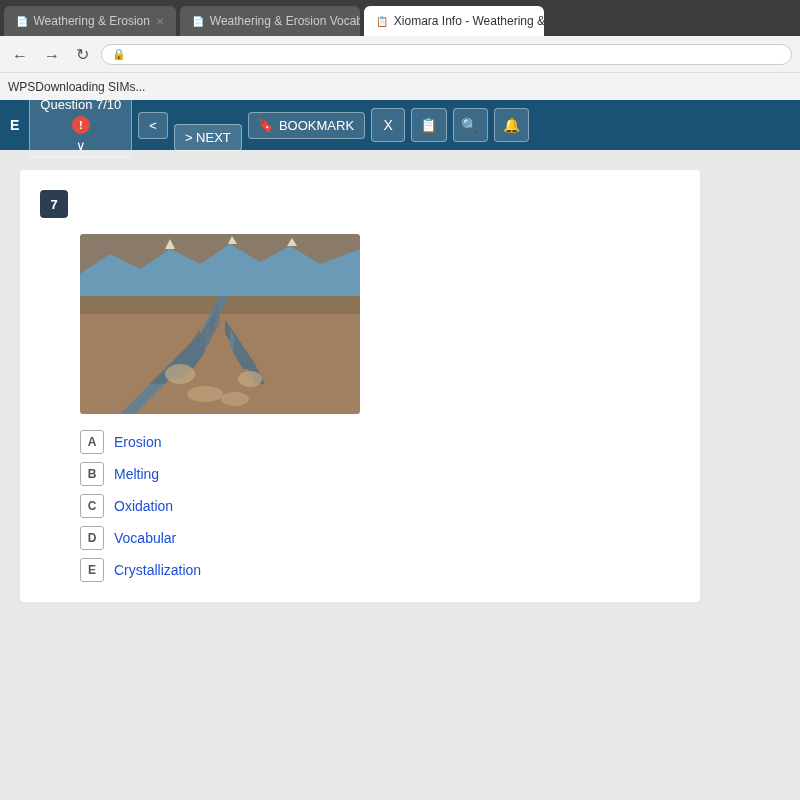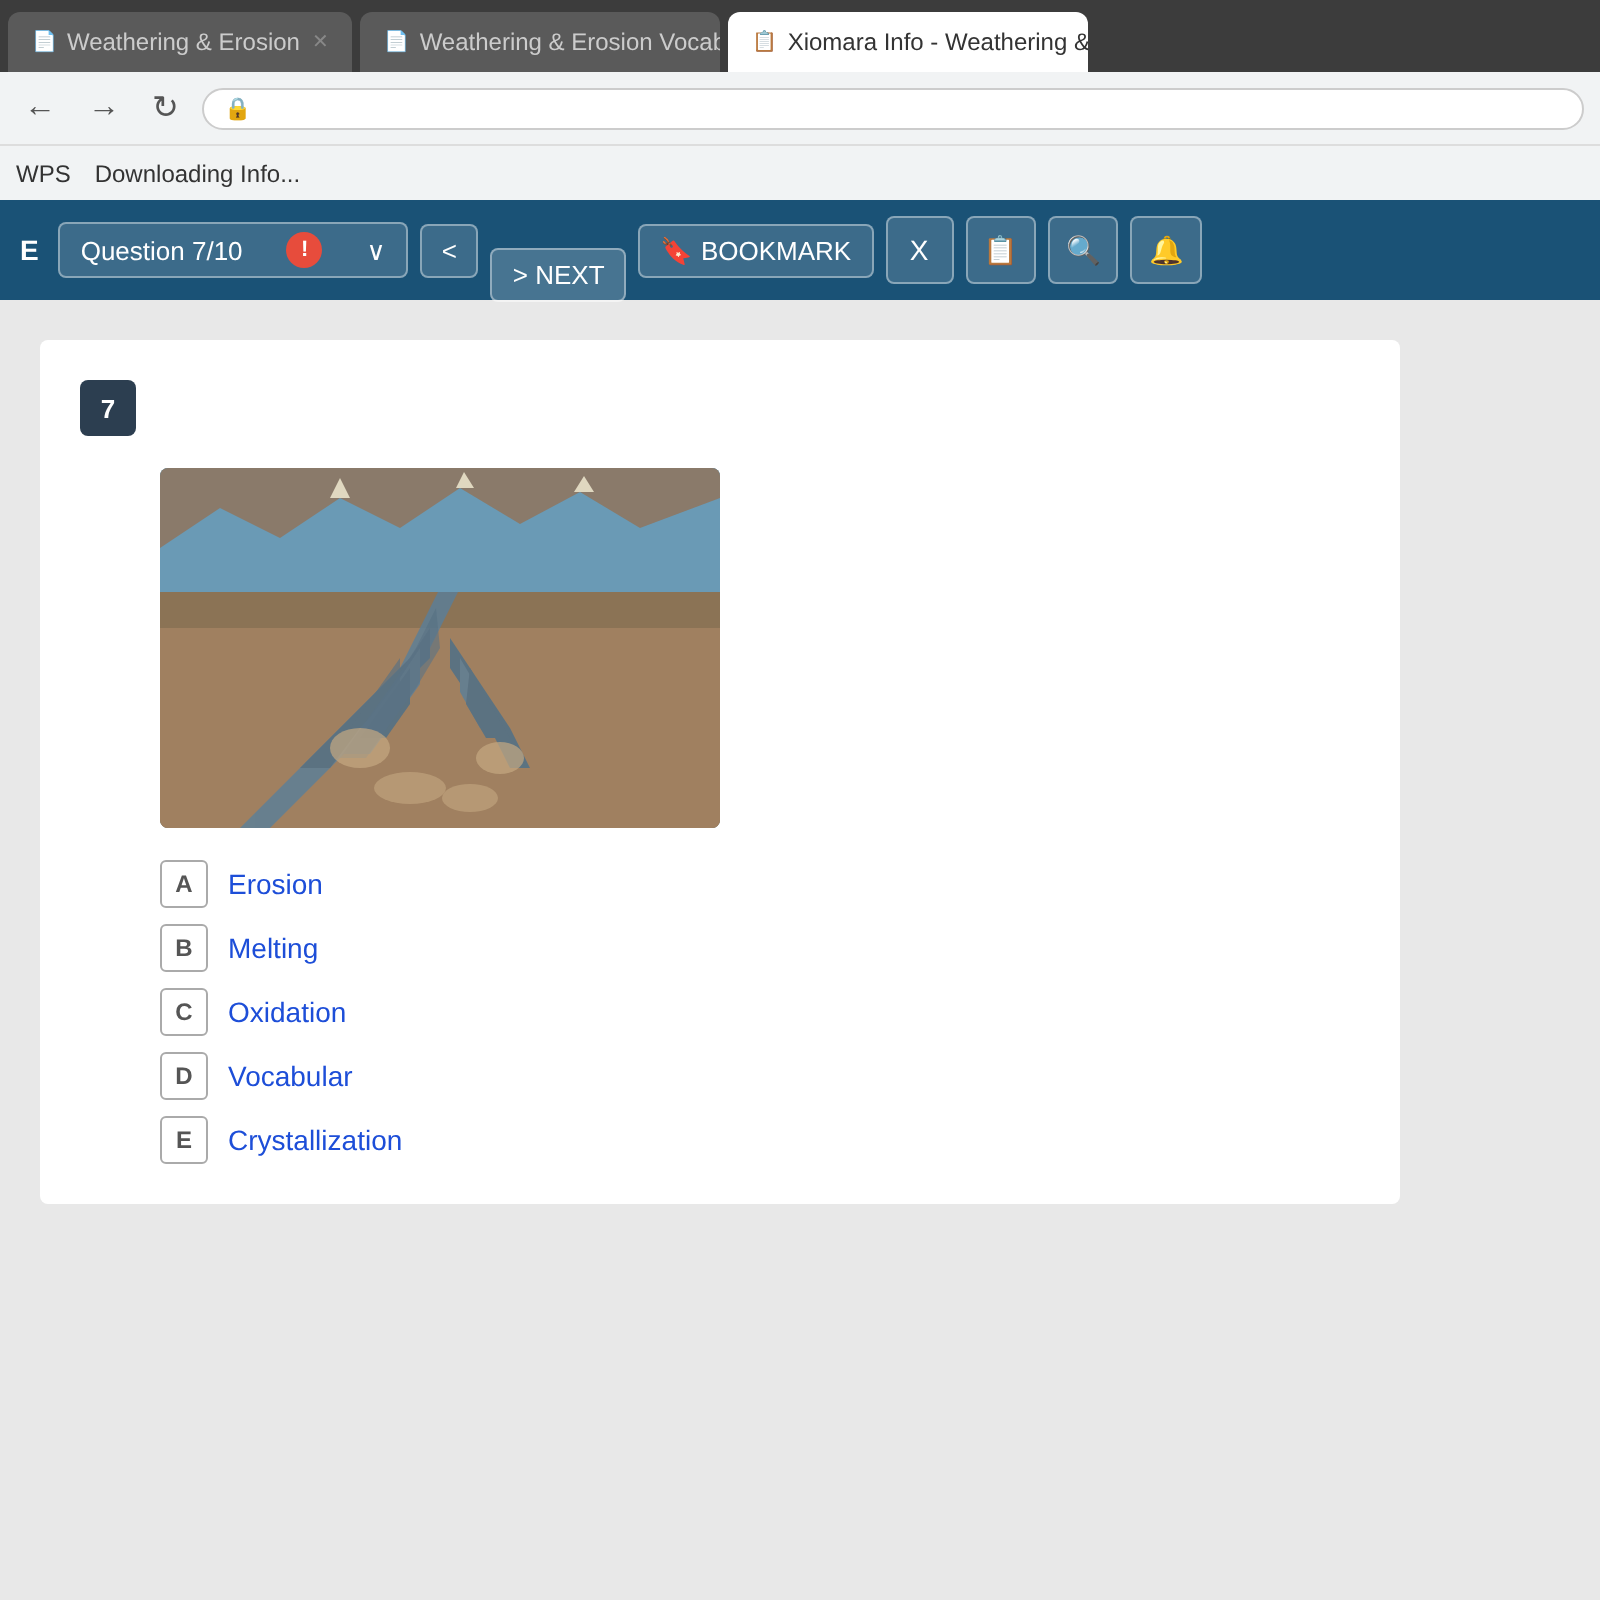--- a/index.html
+++ b/index.html
@@ -92,21 +92,20 @@
       color: #555;
     }
 
     .bookmarks-bar {
       display: flex;
       align-items: center;
       background: #f1f3f4;
       padding: 2px 8px;
       height: 28px;
       border-top: 1px solid #ddd;
-      gap: 12px;
       font-size: 12px;
       color: #333;
     }
 
     
     .app-toolbar {
       background: #1a5276;
       display: flex;
       align-items: center;
       padding: 6px 10px;
@@ -123,21 +122,22 @@
 
     .question-indicator {
       display: flex;
       align-items: center;
       background: rgba(255,255,255,0.15);
       border: 1px solid rgba(255,255,255,0.4);
       border-radius: 4px;
       padding: 4px 10px;
       color: #fff;
       font-size: 13px;
-      gap: 22px;
+      gap: 4px;
+      flex-direction: column;
     }
 
     .alert-icon {
       background: #e74c3c;
       color: #fff;
       border-radius: 50%;
       width: 18px;
       height: 18px;
       display: flex;
       align-items: center;
@@ -296,21 +296,21 @@
     <button class="nav-btn">←</button>
     <button class="nav-btn">→</button>
     <button class="nav-btn">↻</button>
     <div class="address-bar">
       <span class="lock-icon">🔒</span>
     </div>
   </div>
 
   <div class="bookmarks-bar">
     <span>WPS</span>
-    <span>Downloading Info...</span>
+    <span>Downloading SIMs...</span>
   </div>
 </div>
 
 <div class="app-toolbar">
   <span class="app-label">E</span>
 
   <div class="question-indicator">
     <span>Question 7/10</span>
     <div class="alert-icon">!</div>
     <span>∨</span>

